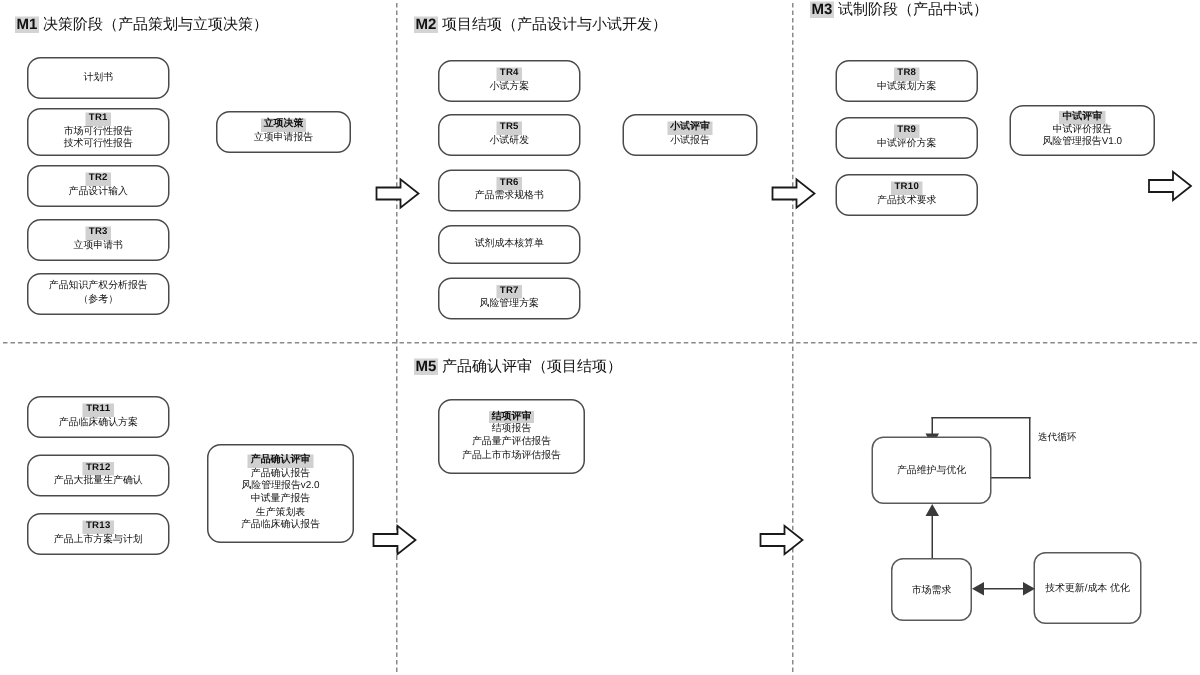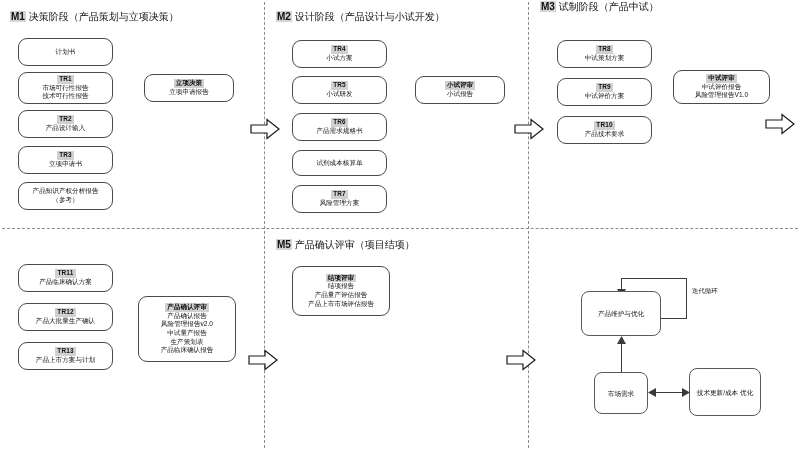--- a/index.html
+++ b/index.html
@@ -116,21 +116,21 @@
     <span class="ln">产品知识产权分析报告</span>
     <span class="ln">（参考）</span>
   </div>
   <div class="node" style="left:144px;top:74px;width:90px;height:28px;">
     <span class="ttl">立项决策</span>
     <span class="ln">立项申请报告</span>
   </div>
 
   <div class="panel-title" style="left:276px;top:10px;width:250px;">
     <span class="mcode">M2</span>
-    <span>设计阶段（产品设计与小试开发）</span>
+    <span>项目结项（产品设计与小试开发）</span>
   </div>
 
   <div class="node" style="left:292px;top:40px;width:95px;height:28px;">
     <span class="tr">TR4</span>
     <span class="ln">小试方案</span>
   </div>
   <div class="node" style="left:292px;top:76px;width:95px;height:28px;">
     <span class="tr">TR5</span>
     <span class="ln">小试研发</span>
   </div>

